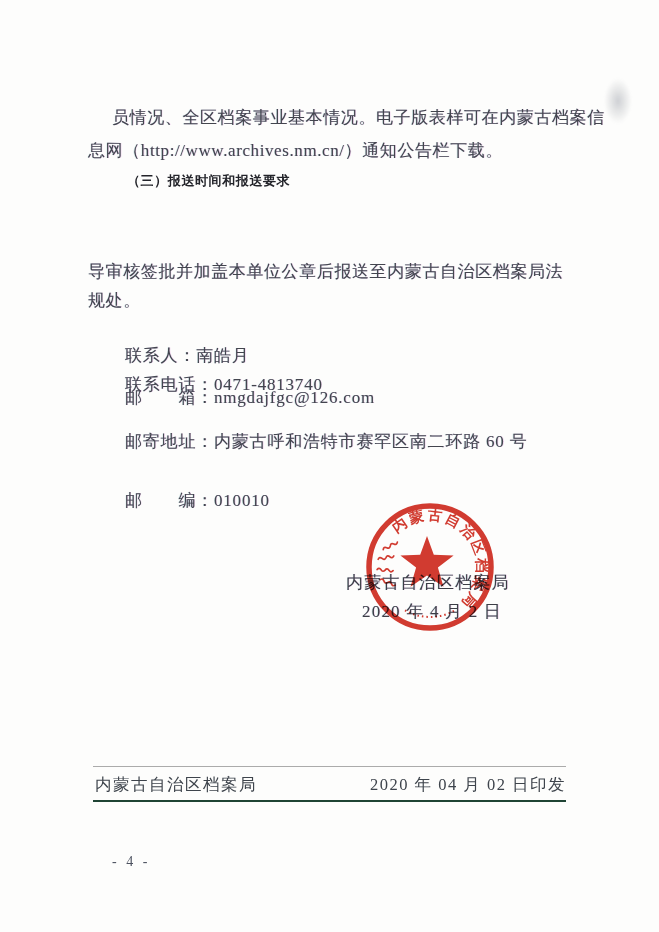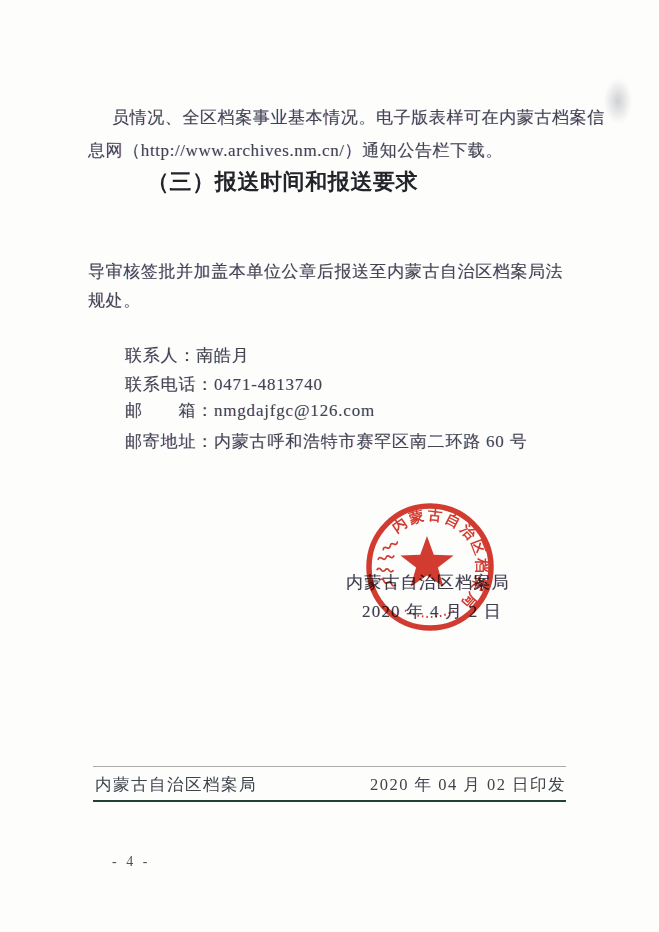--- a/index.html
+++ b/index.html
@@ -16,26 +16,25 @@
   }
   .txt {
     position: absolute;
     white-space: nowrap;
     font-size: 17px;
     letter-spacing: 0.6px;
     line-height: 22px;
     text-shadow: 0.6px 0 rgba(185,60,185,0.22), -0.6px 0 rgba(40,145,155,0.20);
   }
   .heading {
-    font-family: Liberation Sans, sans-serif;
+    font-family: Liberation Mono, monospace;
     font-weight: bold;
     color: #23242a;
-    font-size: 22px;
+    font-size: 13px;
     text-shadow: none;
-    margin-left: 20px;
   }
   .contact { letter-spacing: 0.8px; }
   .sig { color: #3c3e46; }
   .seal-svg {
     position: absolute;
     left: 362px;
     top: 500px;
     width: 136px;
     height: 136px;
     mix-blend-mode: multiply;
@@ -90,22 +89,23 @@
   <div class="txt" style="left:88px; top:107px;margin-left:24px;">员情况、全区档案事业基本情况。电子版表样可在内蒙古档案信</div>
   <div class="txt" style="left:88px; top:140px;">息网（http://www.archives.nm.cn/）通知公告栏下载。</div>
 
   <div class="txt heading" style="left:127px; top:171px;">（三）报送时间和报送要求</div>
 
   <div class="txt" style="left:88px;  top:261px;">导审核签批并加盖本单位公章后报送至内蒙古自治区档案局法</div>
   <div class="txt" style="left:88px;  top:290px;">规处。</div>
 
   <div class="txt contact" style="left:125px; top:345px;">联系人：南皓月</div>
   <div class="txt contact" style="left:125px; top:374px;">联系电话：0471-4813740</div>
-  <div class="txt contact" style="left:125px; top:400px;">邮　　箱：nmgdajfgc@126.com</div>
+  <div class="txt contact" style="left:125px; top:387px;">邮　　箱：nmgdajfgc@126.com</div>
   <div class="txt contact" style="left:125px; top:431px;">邮寄地址：内蒙古呼和浩特市赛罕区南二环路 60 号</div>
+  <div class="txt contact" style="left:125px; top:490px;">邮　　编：010010</div>
 
   <div class="txt sig" style="left:346px; top:572px; letter-spacing:1.2px;">内蒙古自治区档案局</div>
   <div class="txt sig" style="left:362px; top:601px; letter-spacing:1.2px;">2020 年 4 月 2 日</div>
 
   <svg class="seal-svg" viewBox="0 0 136 136">
     <defs>
       <path id="sealArc" d="M 34.8 33.8 A 47 47 0 1 1 87.9 109.6" fill="none"></path>
     </defs>
     <circle cx="68" cy="67" r="61" fill="none" stroke-width="5.5" stroke="#cf2a1e"></circle>
     <polygon points="65,36 71.8,54.7 91.6,55.4 75.9,67.6 81.5,86.7 65,75.5 48.5,86.7 54.1,67.6 38.4,55.4 58.2,54.7" fill="#cf2a1e"></polygon>

